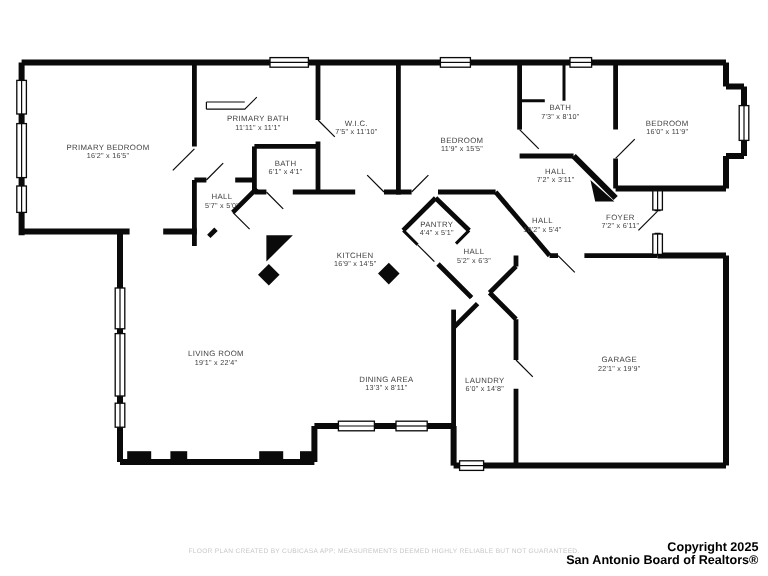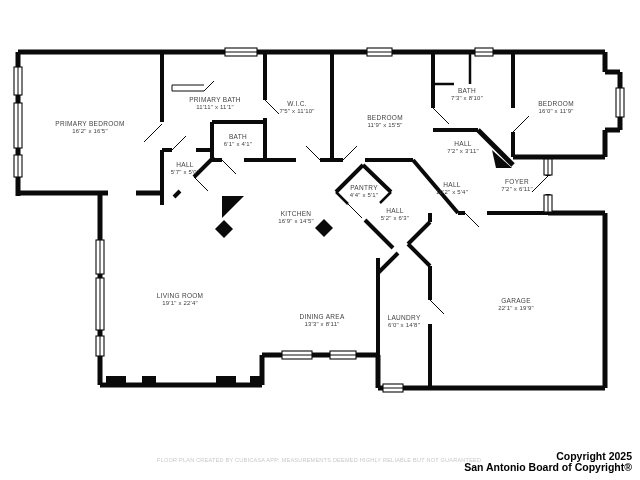--- a/index.html
+++ b/index.html
@@ -202,16 +202,16 @@
     <div class="room-dims">6'0" x 14'8"</div>
   </div>
   <div class="room-label" style="left: 516px; top: 305px;">
     <div class="room-name">GARAGE</div>
     <div class="room-dims">22'1" x 19'9"</div>
   </div>
 
   <div class="disclaimer">FLOOR PLAN CREATED BY CUBICASA APP; MEASUREMENTS DEEMED HIGHLY RELIABLE BUT NOT GUARANTEED.</div>
   <div class="copyright">
     <div>Copyright 2025</div>
-    <div>San Antonio Board of Copyright®</div>
+    <div>San Antonio Board of Realtors®</div>
   </div>
 
 </div>
 
 </body></html>

